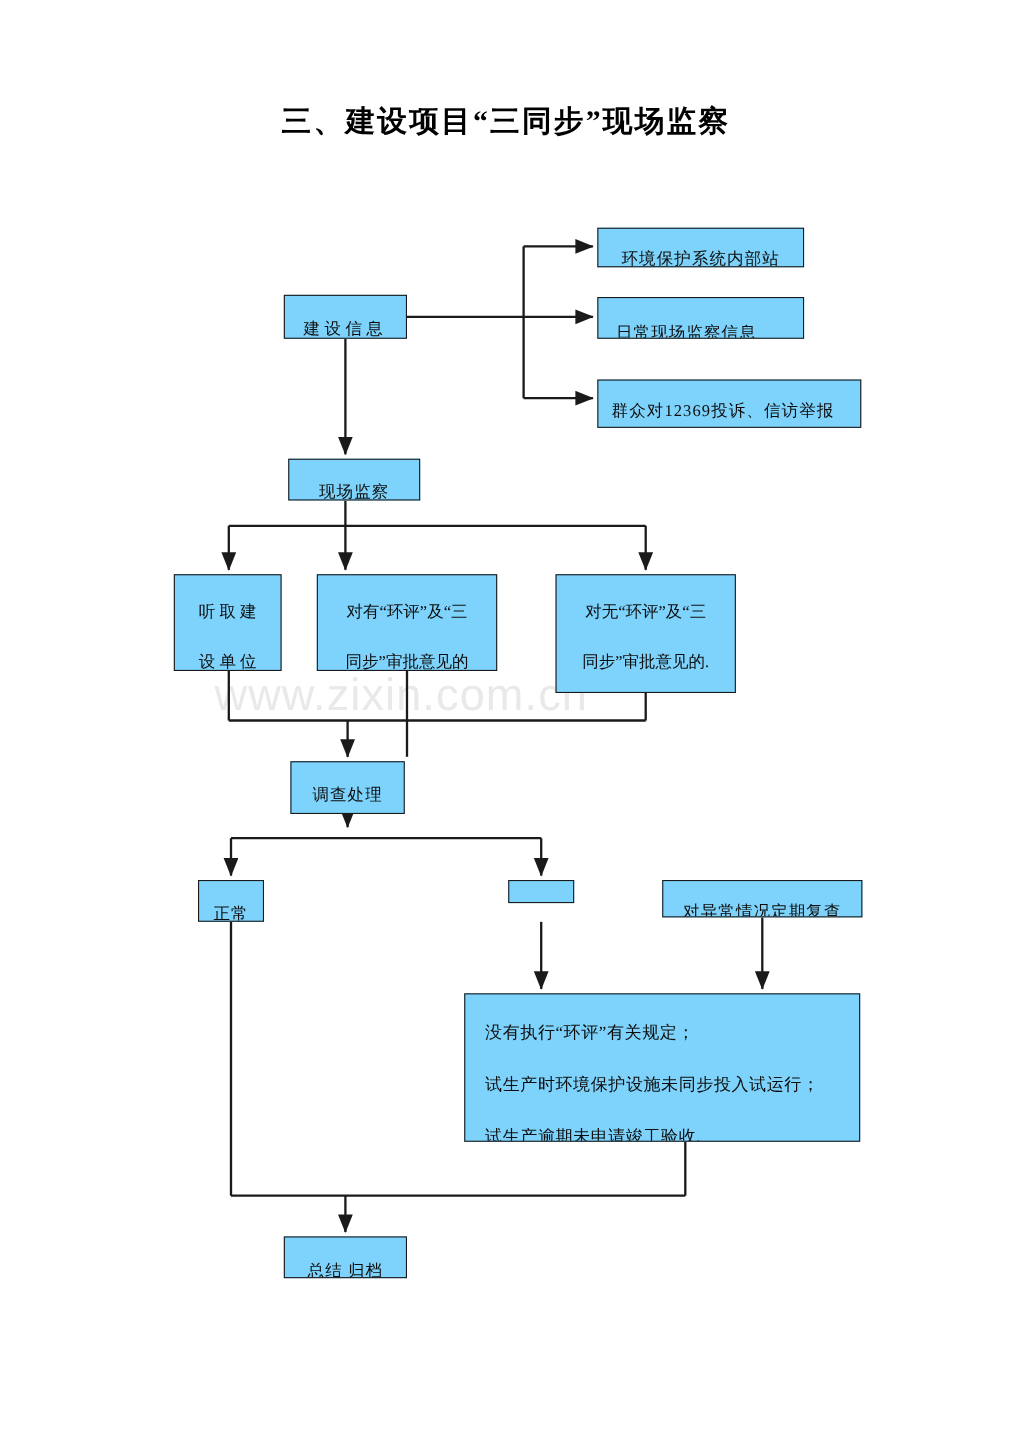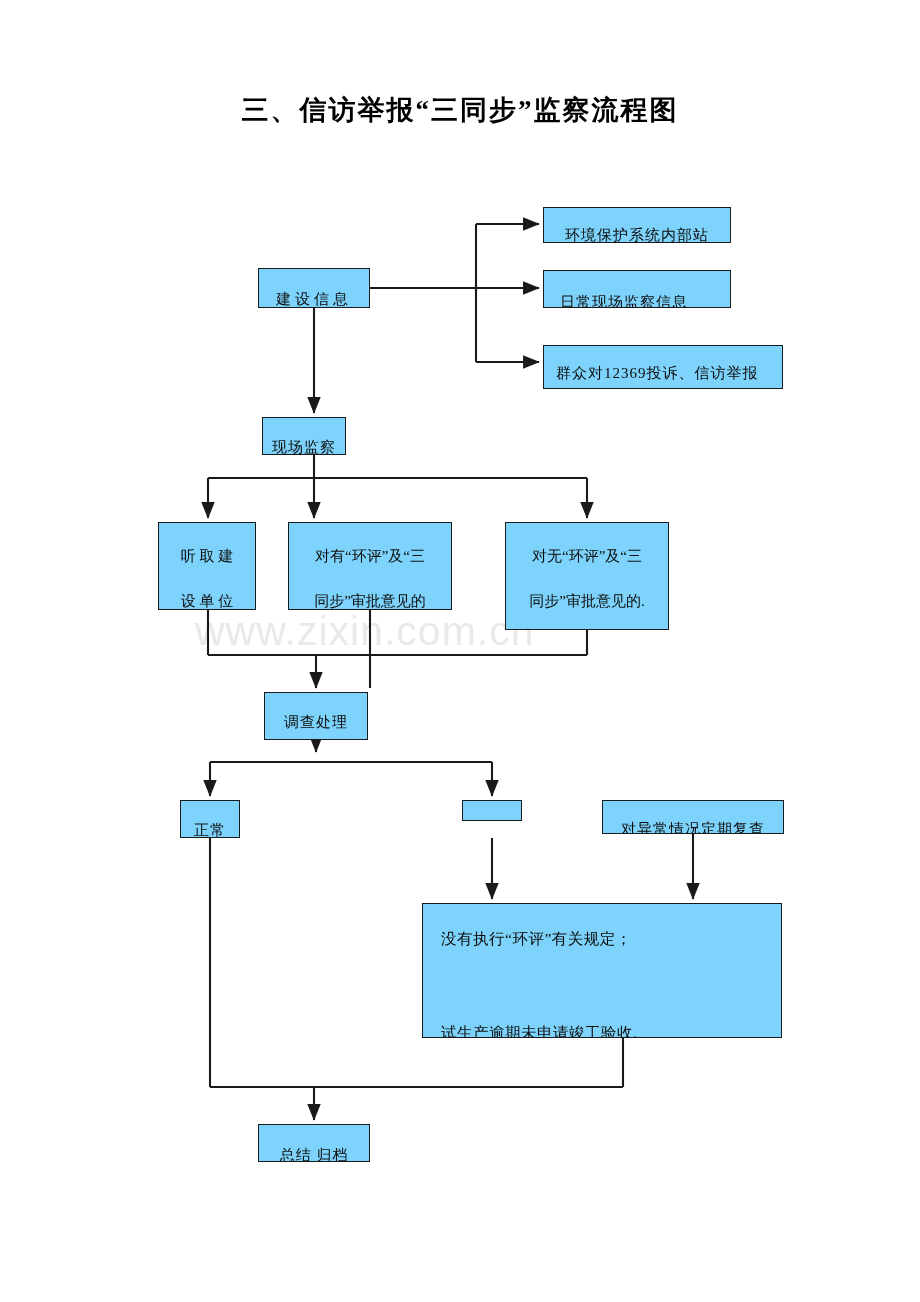--- a/index.html
+++ b/index.html
@@ -97,21 +97,21 @@
     color: #0d0d0d;
   }
 </style>
 </head>
 <body>
 
 <div id="page">
 
   <div id="watermark">www.zixin.com.cn</div>
 
-  <div id="title">三、信访举报“三同步”监察流程图</div>
+  <div id="title">三、建设项目“三同步”现场监察</div>
 
   <svg id="wires" viewBox="0 0 920 1302" width="920" height="1302" xmlns="http://www.w3.org/2000/svg">
     <defs>
       <marker id="ah" markerWidth="9" markerHeight="9" refX="7.6" refY="3.2" orient="auto" markerUnits="strokeWidth">
         <path d="M0,0 L8,3.2 L0,6.4 z" fill="#1a1a1a"></path>
       </marker>
     </defs>
     <g stroke="#1a1a1a" stroke-width="2.1" fill="none">
 
       <path d="M370,288 L476,288"></path>
@@ -159,21 +159,21 @@
   </div>
 
   <div class="node" style="left:543px; top:270px; width:188px; height:38px;">
     <div class="clip-label tight" style="top:22px; text-align:left; padding-left:16px;">日常现场监察信息</div>
   </div>
 
   <div class="node" style="left:543px; top:345px; width:240px; height:44px;">
     <div class="clip-label tight" style="top:18px; text-align:left; padding-left:12px;">群众对12369投诉、信访举报</div>
   </div>
 
-  <div class="node" style="left:262px; top:417px; width:84px; height:38px;">
+  <div class="node" style="left:262px; top:417px; width:120px; height:38px;">
     <div class="clip-label tight" style="top:20px;">现场监察</div>
   </div>
 
   <div class="node" style="left:158px; top:522px; width:98px; height:88px;">
     <div class="two-line" style="top:24px;">听 取 建</div>
     <div class="two-line" style="top:69px;">设 单 位</div>
   </div>
 
   <div class="node" style="left:288px; top:522px; width:164px; height:88px;">
     <div class="two-line" style="top:24px;">对有“环评”及“三</div>
@@ -196,20 +196,21 @@
   <div class="node" style="left:462px; top:800px; width:60px; height:21px;">
     <div class="clip-label tight" style="top:20px;">异常</div>
   </div>
 
   <div class="node" style="left:602px; top:800px; width:182px; height:34px;">
     <div class="clip-label tight" style="top:19px;">对异常情况定期复查</div>
   </div>
 
   <div class="node" style="left:422px; top:903px; width:360px; height:135px;">
     <div class="para-line" style="top:25px;">没有执行“环评”有关规定；</div>
+    <div class="para-line" style="top:72px;">试生产时环境保护设施未同步投入试运行；</div>
     <div class="para-line" style="top:119px;">试生产逾期未申请竣工验收.</div>
   </div>
 
   <div class="node" style="left:258px; top:1124px; width:112px; height:38px;">
     <div class="clip-label tight" style="top:21px;">总结  归档</div>
   </div>
 
 </div>
 
 </body></html>

